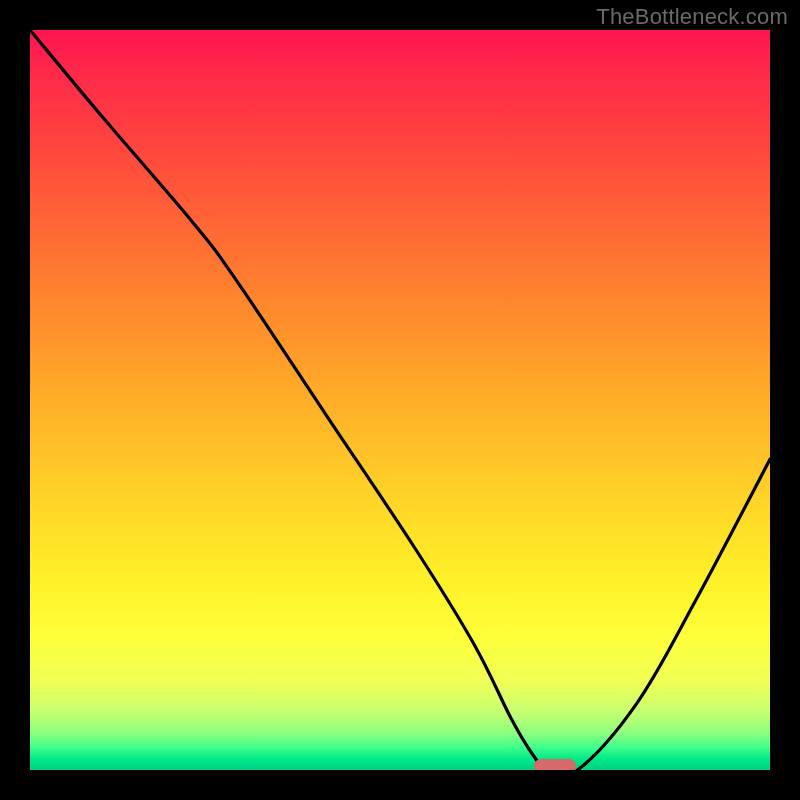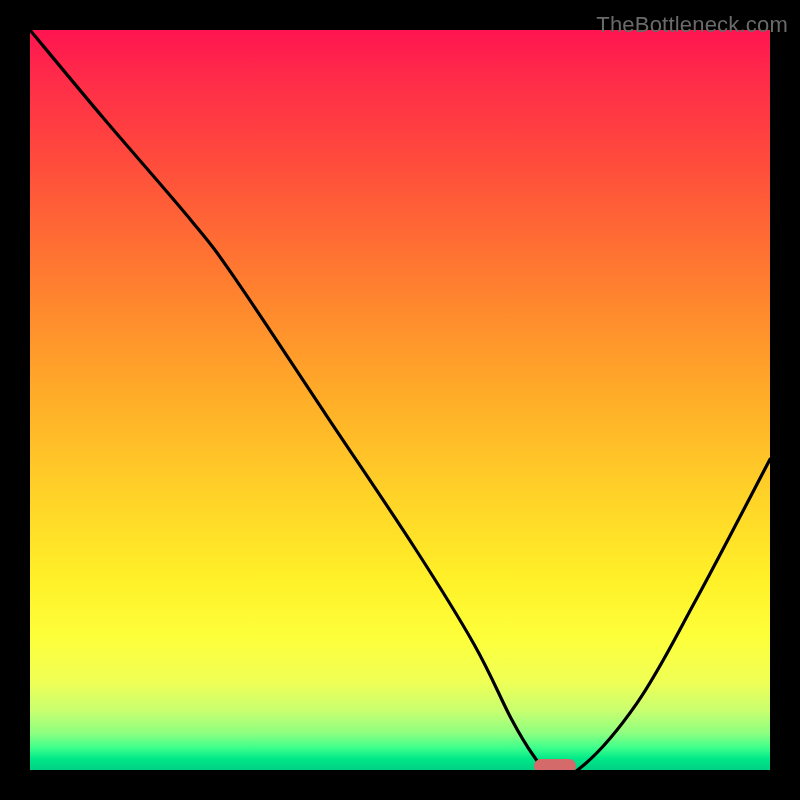--- a/index.html
+++ b/index.html
@@ -6,21 +6,21 @@
     margin: 0;
     padding: 0;
     width: 800px;
     height: 800px;
     background: #000;
     position: relative;
     font-family: Arial, sans-serif;
   }
   .watermark {
     position: absolute;
-    top: 12px;
+    top: 4px;
     right: 12px;
     color: #6a6a6a;
     font-size: 22px;
     font-weight: 500;
     letter-spacing: 0.2px;
     z-index: 10;
   }
   .plot-area {
     position: absolute;
     left: 30px;

